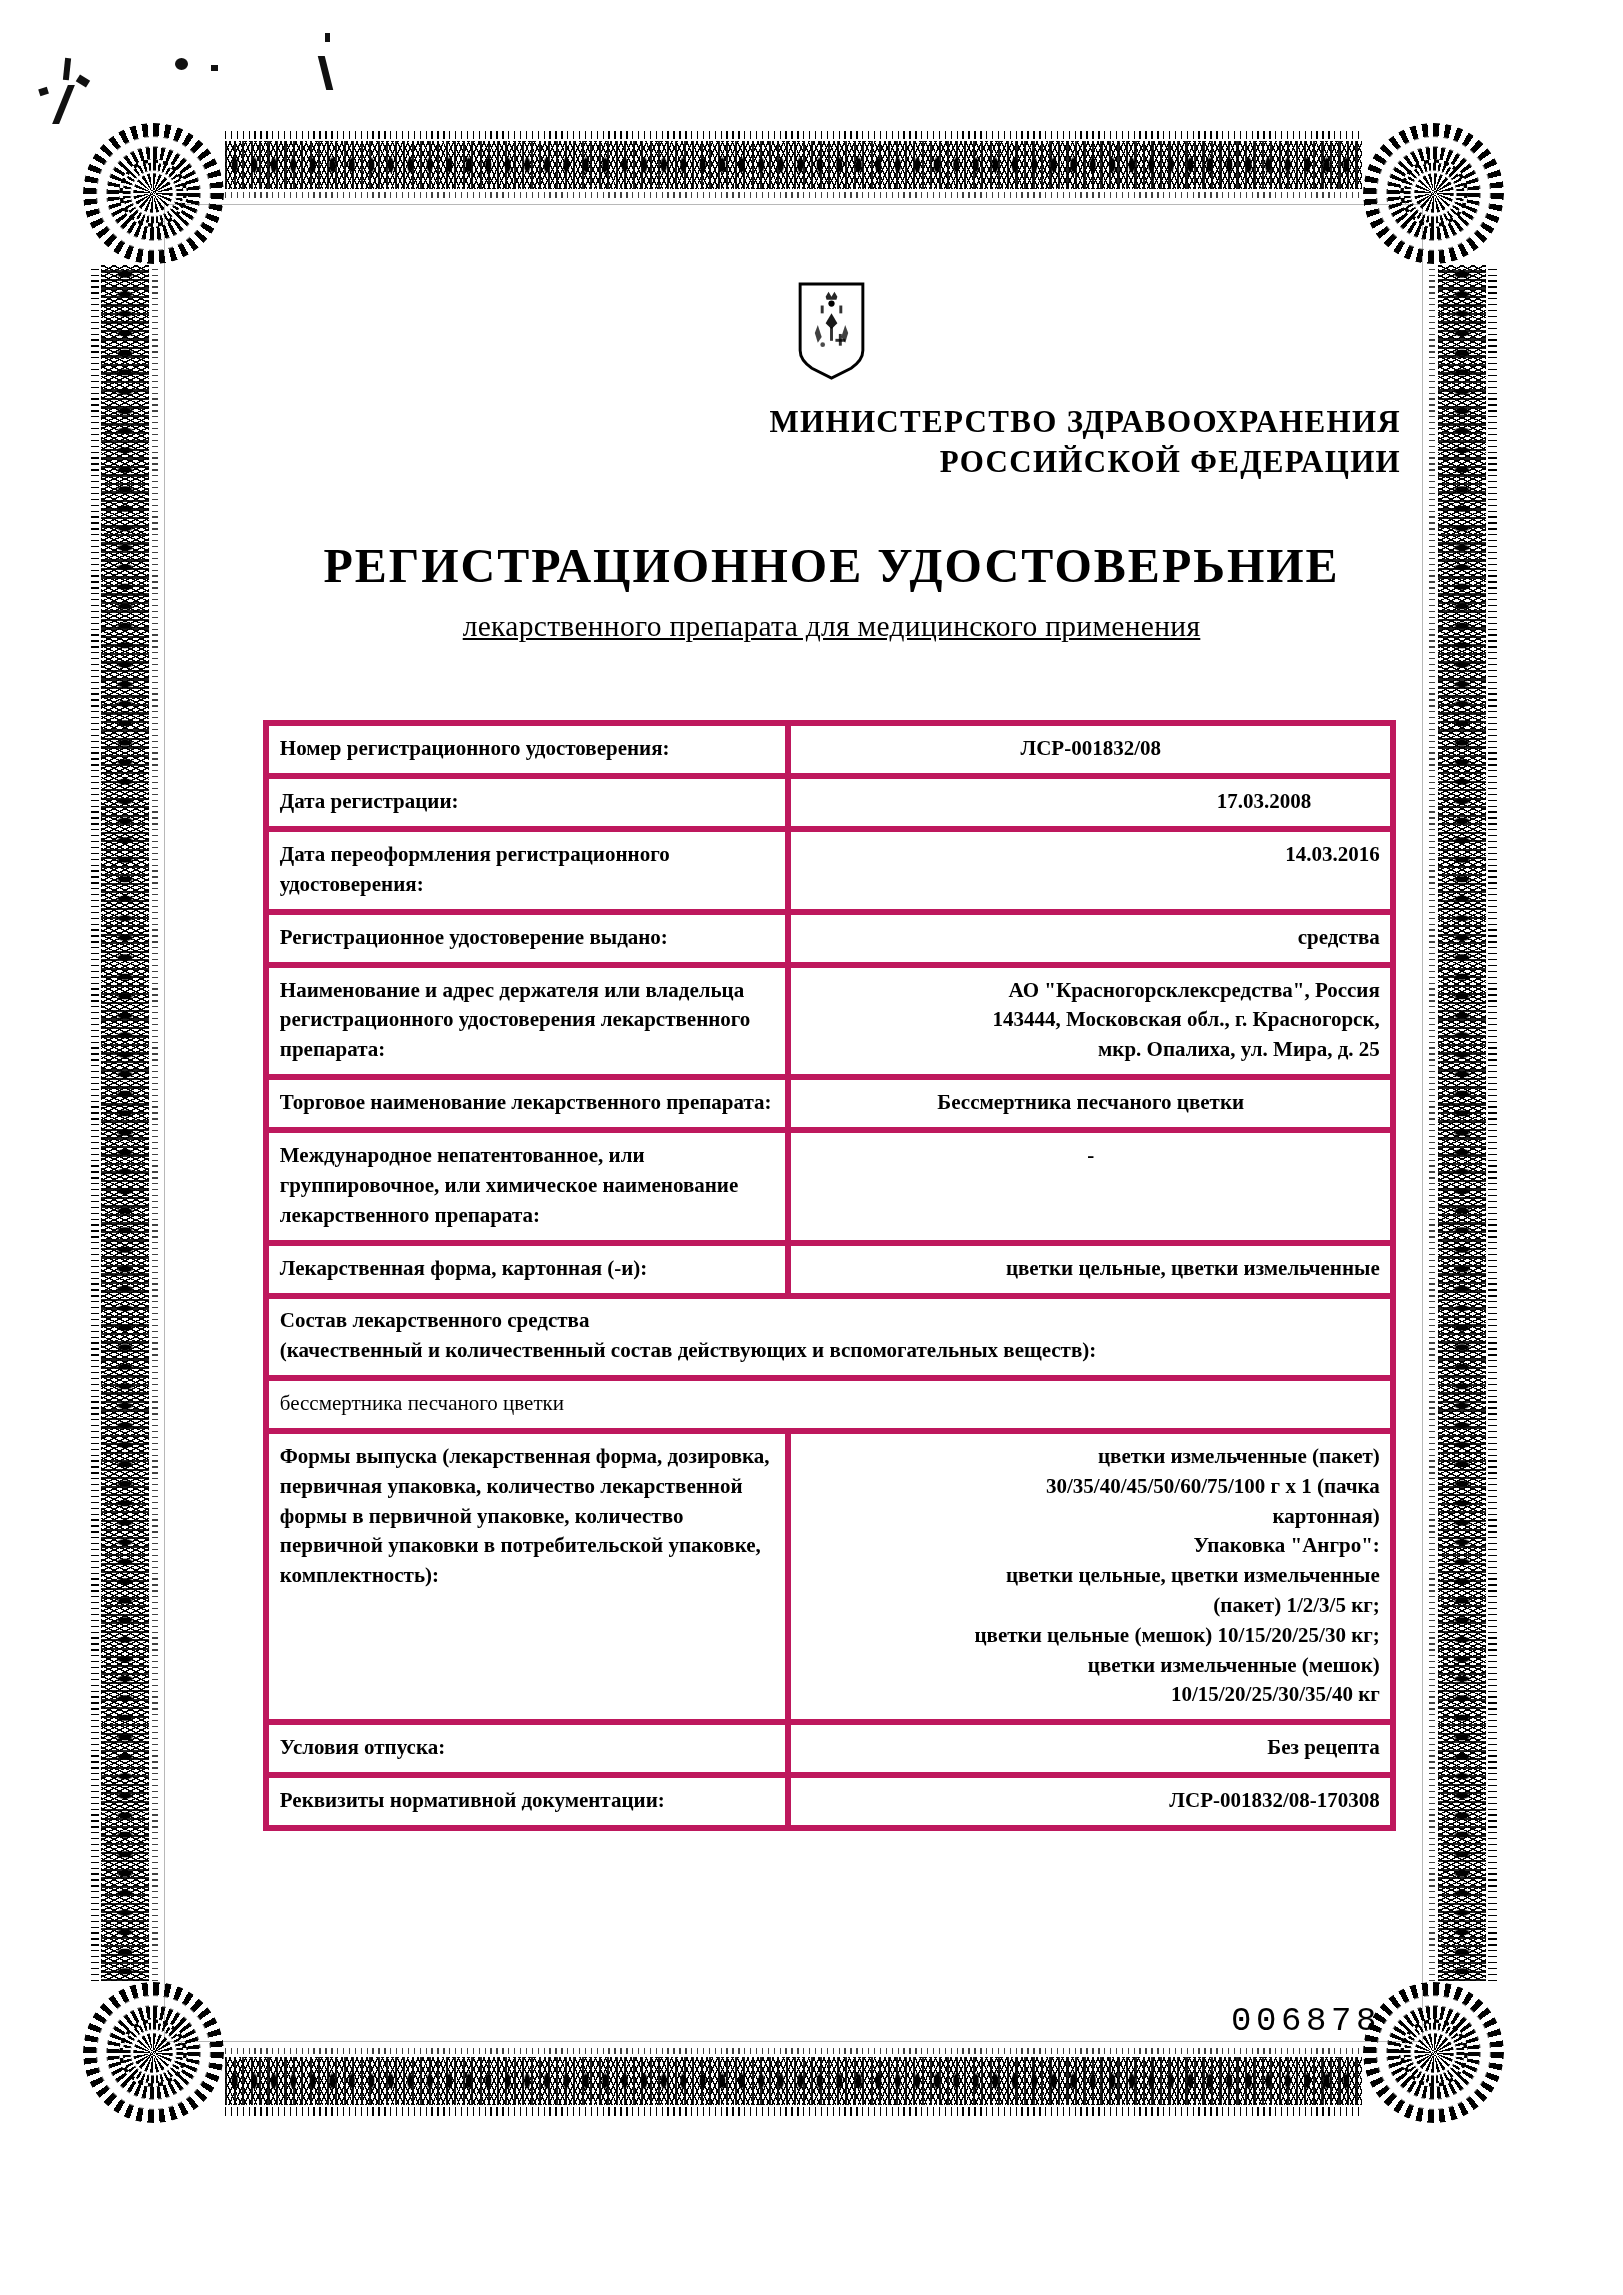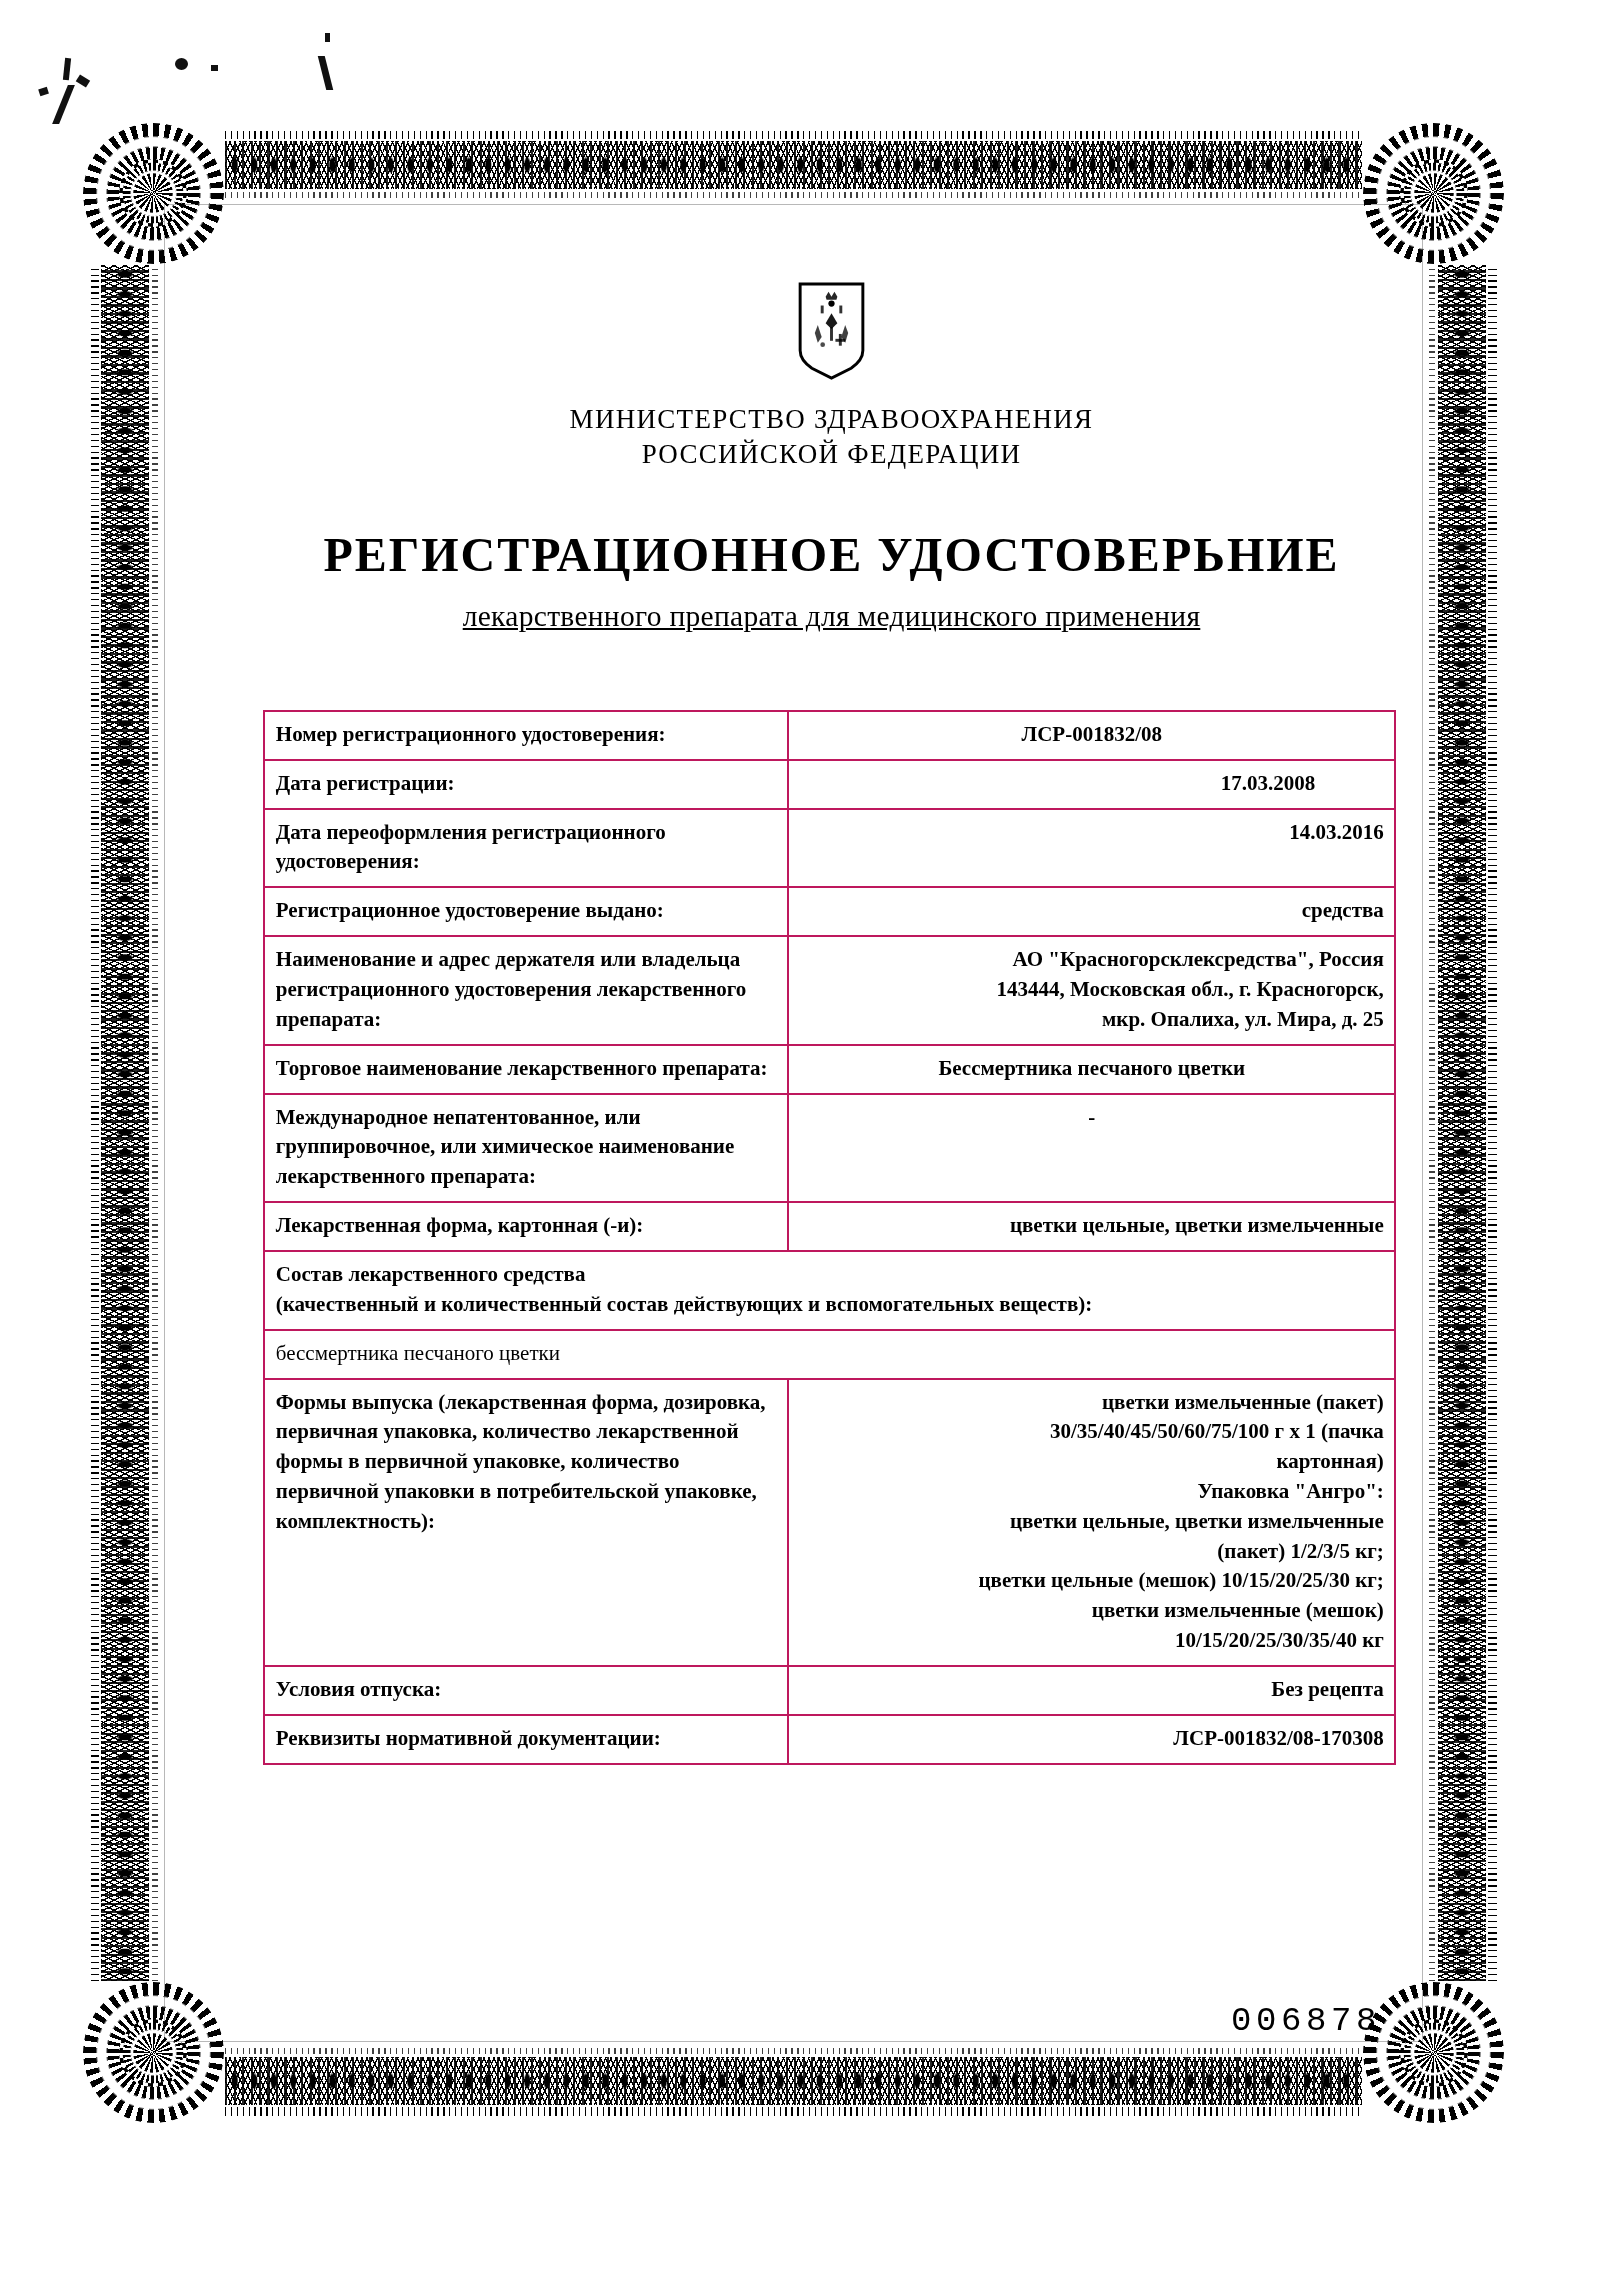--- a/index.html
+++ b/index.html
@@ -93,38 +93,38 @@
 
   
   .inner-rule{position:absolute;left:63px;top:63px;right:63px;bottom:63px;border:1.3px solid #000;opacity:.28;}
 
   
   .page{position:absolute;left:262px;top:282px;width:1139px;}
 
   .emblem{width:71px;height:98px;margin:0 auto 22px;display:block;}
 
   .ministry{
-    text-align:center;font-size:27px;line-height:1.30;letter-spacing:1.3px;
-    font-weight:400;margin:0 0 56px;
+    text-align:right;font-size:31px;line-height:1.30;letter-spacing:1.3px;
+    font-weight:700;margin:0 0 56px;
   }
   .cert-title{
     text-align:center;font-size:48px;letter-spacing:2px;line-height:1.14;
     margin:0 0 17px;font-weight:700;
   }
   .cert-sub{
     text-align:center;font-size:29.5px;letter-spacing:0.3px;margin:0 0 77px;font-weight:400;text-decoration:underline;
   }
 
   
   table.reg{
     border-collapse:collapse;width:1133px;margin:0 0 0 1.3px;
     font-size:21px;line-height:1.42;
   }
   table.reg td{
-    border:2px solid #be185d;
+    border:6px solid #be185d;
     padding:7.9px 10.5px 9.2px;
     vertical-align:top;
     font-weight:700;
   }
   td.lbl{width:560px;}
   td.val{width:573px;font-weight:400;text-align:right;}
   td.val.b{font-weight:700;}
   td.val.center{text-align:center;}
   td.val.right{text-align:right;padding-right:79px;}
   td.full{font-weight:700;}

